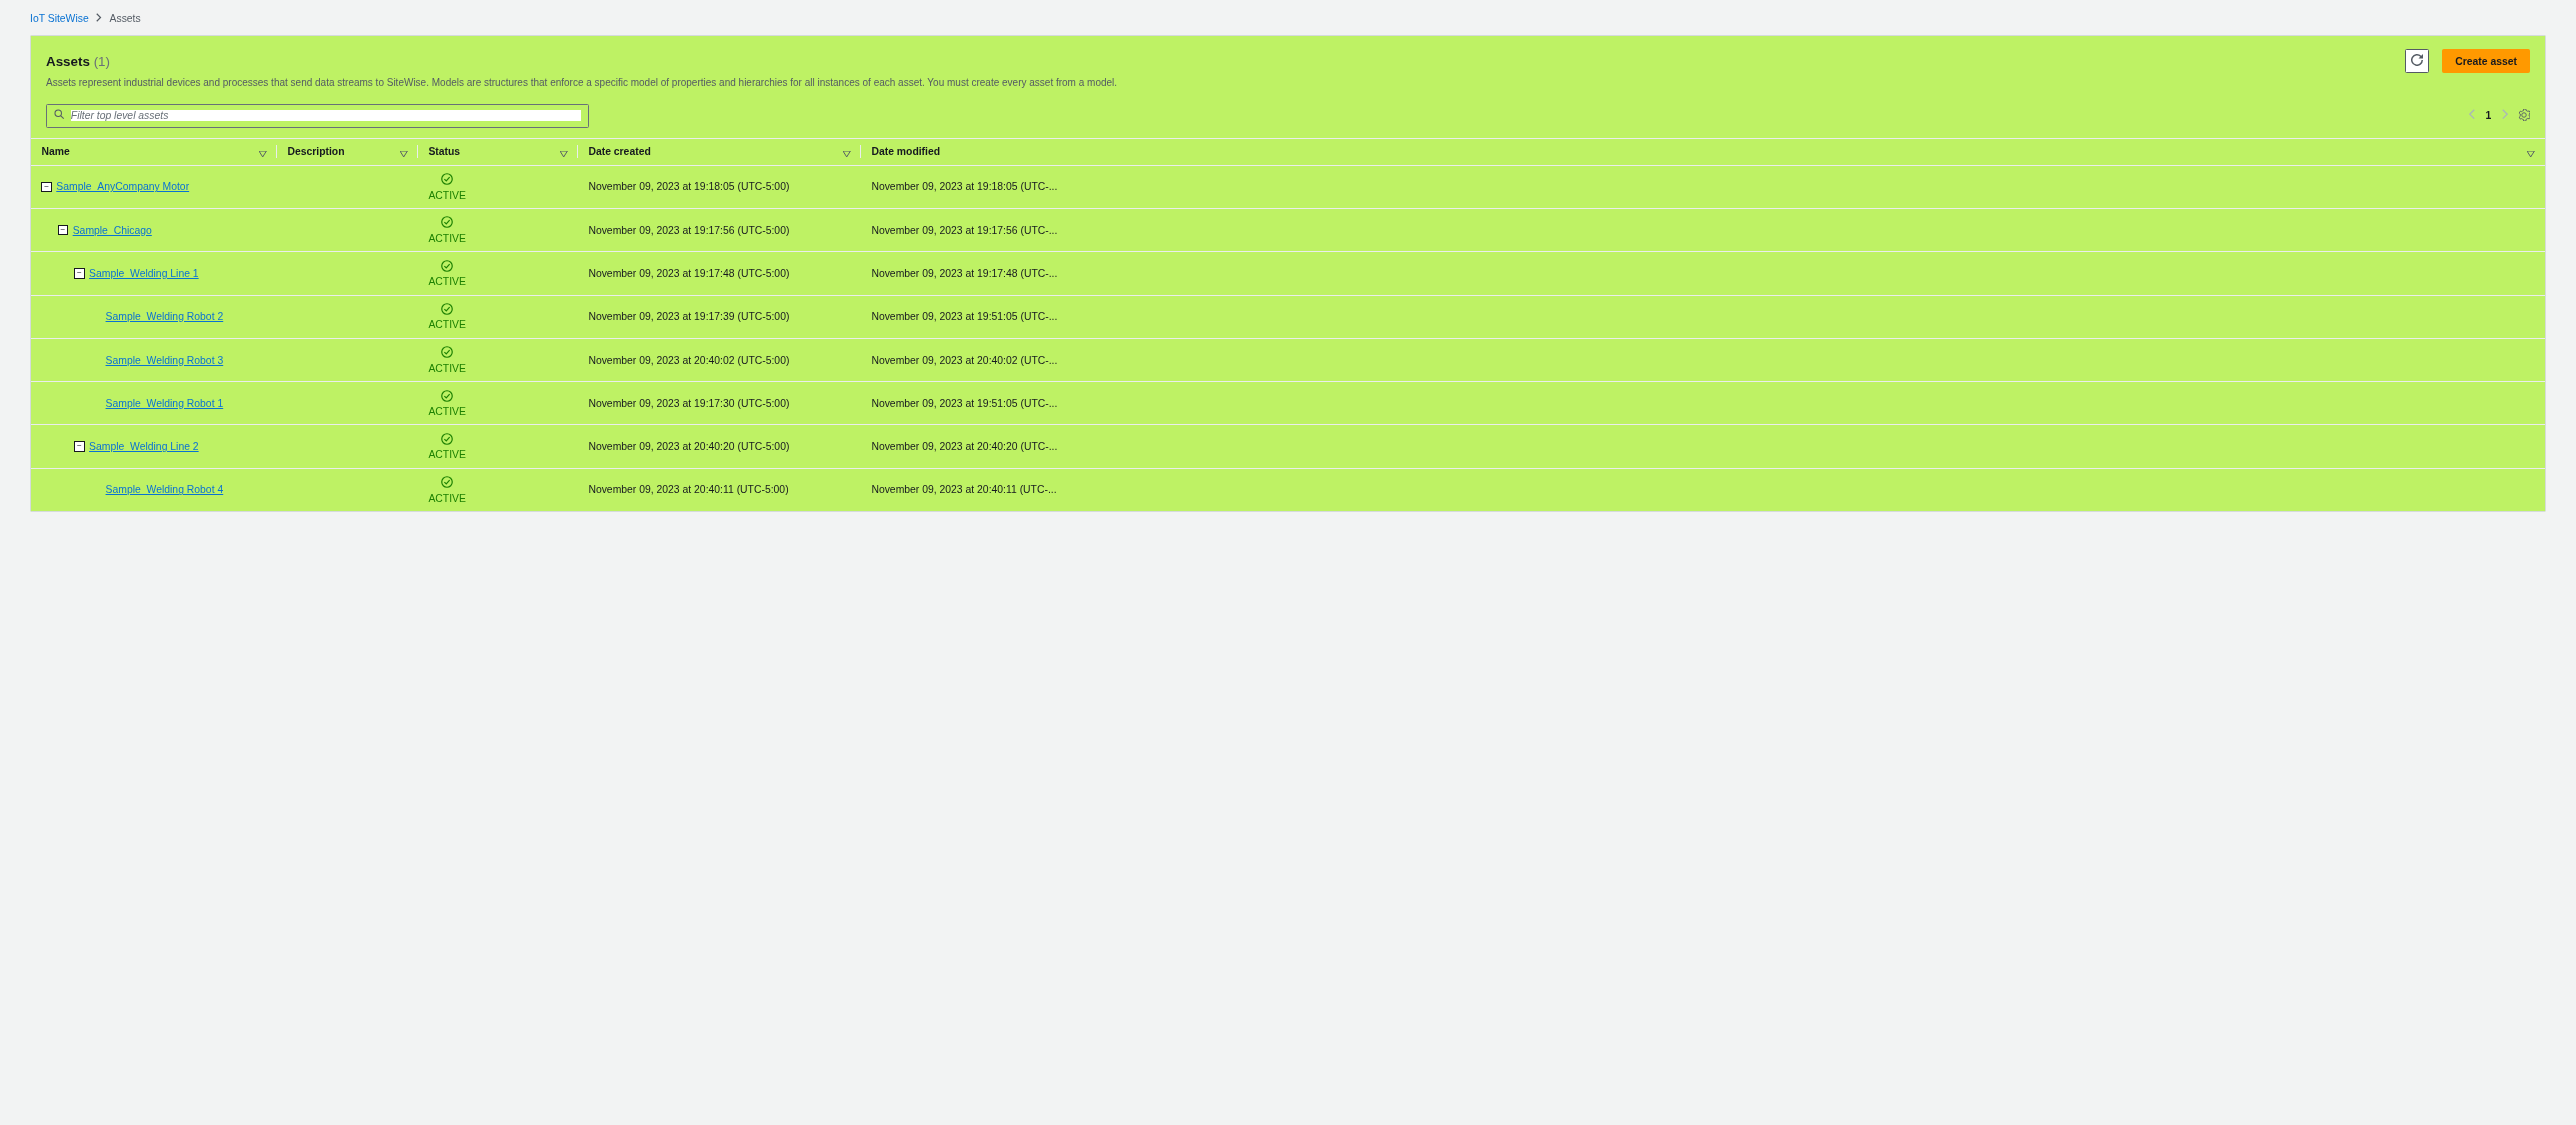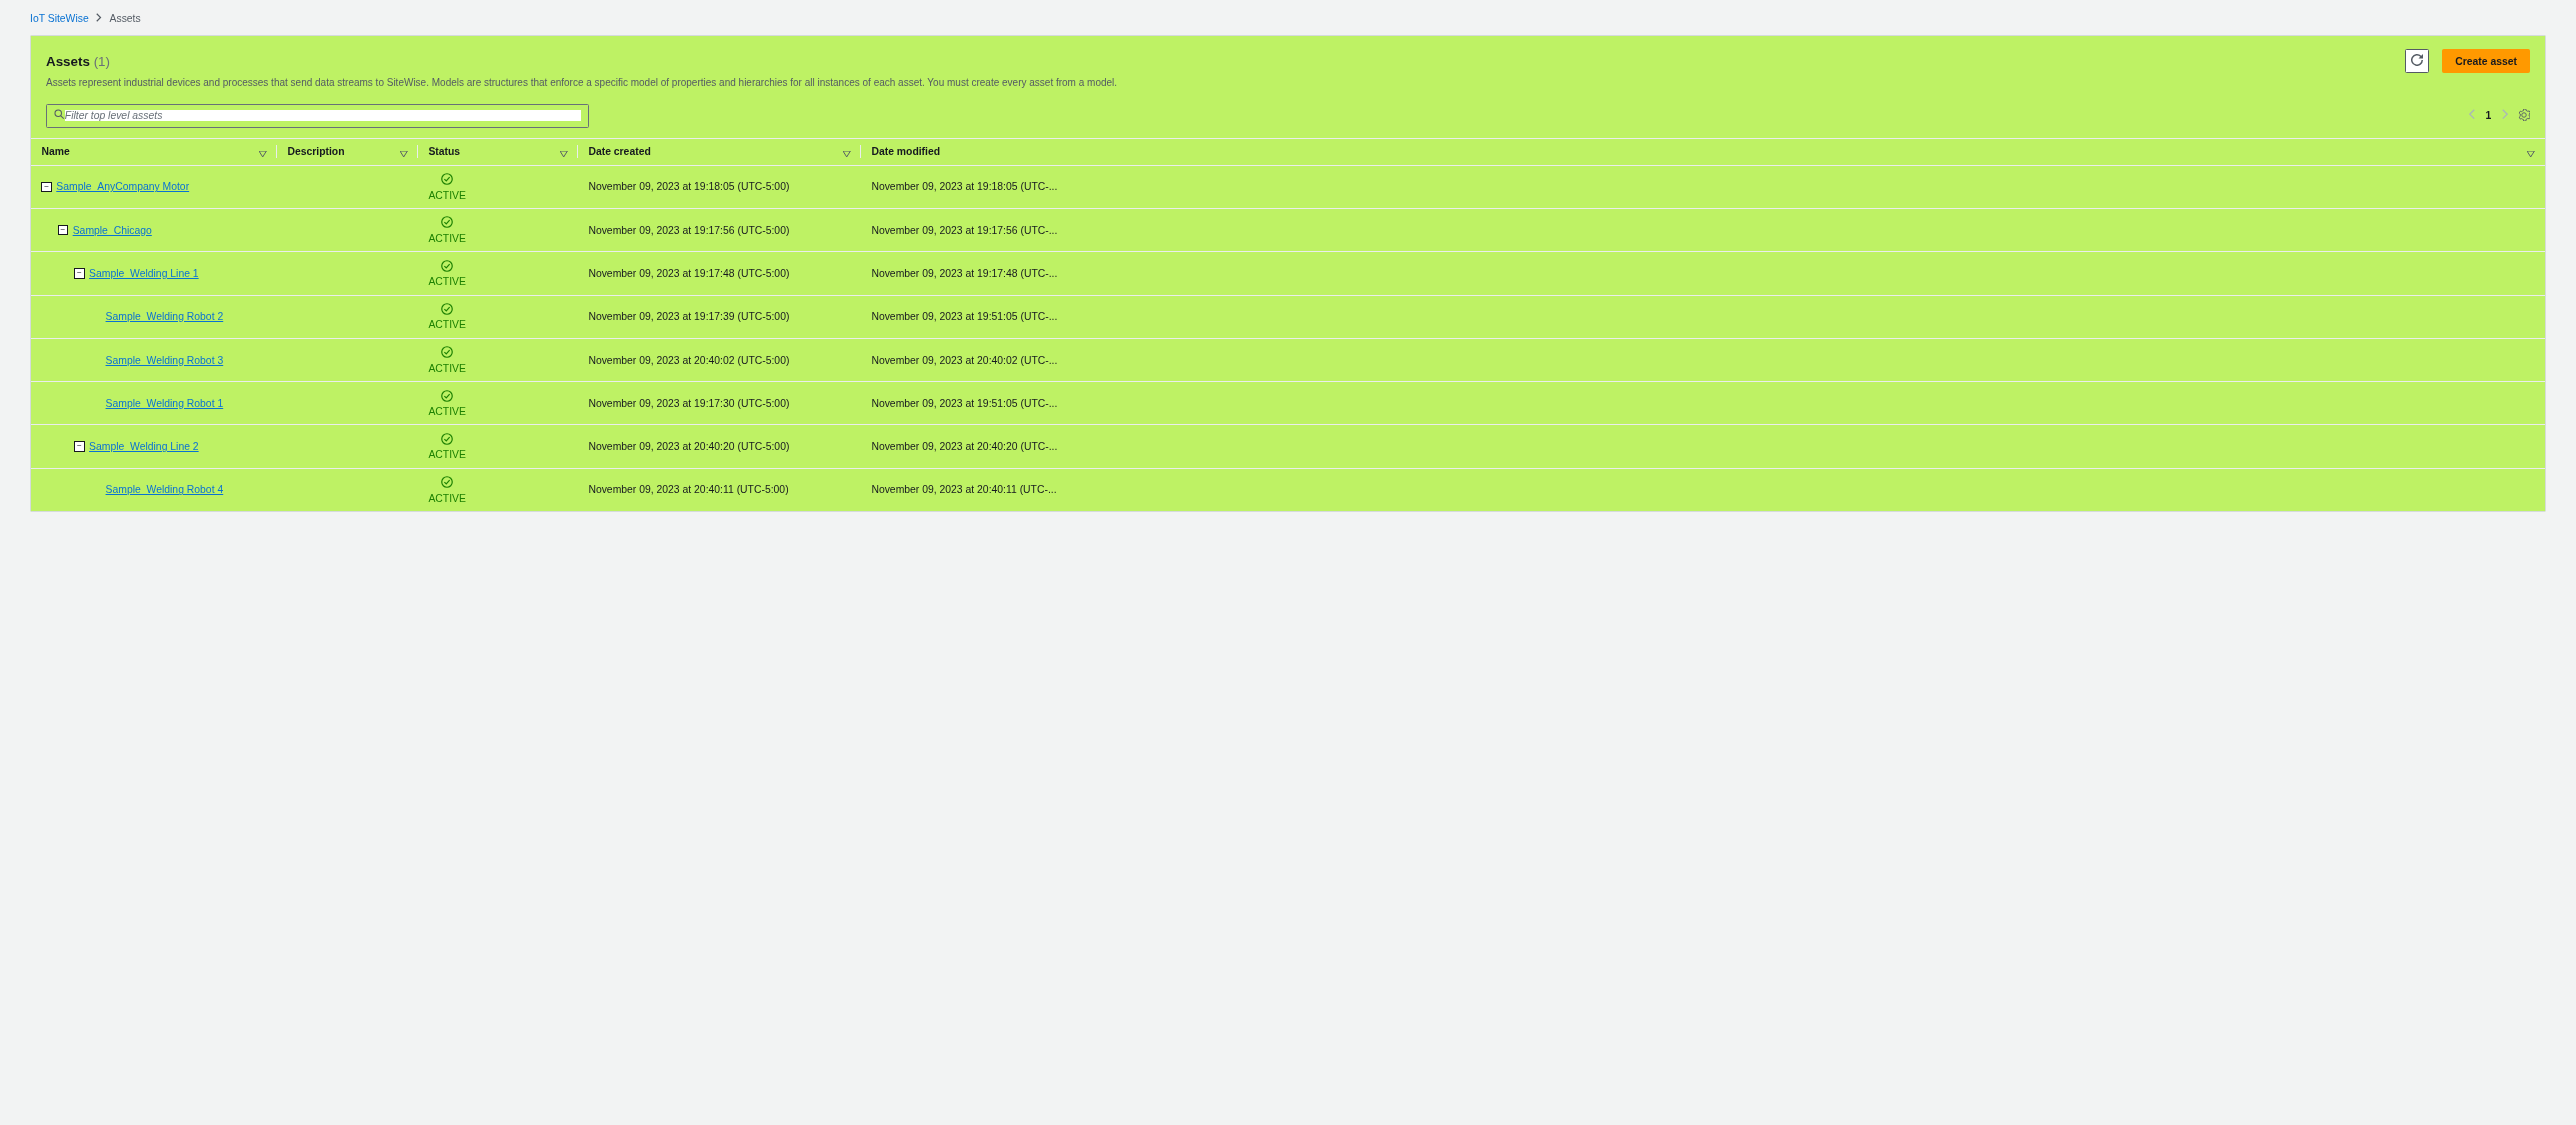--- a/index.html
+++ b/index.html
@@ -54,21 +54,21 @@
   }
   .btn-icon { width: 24px; padding: 0; background:#fff; border:0.7px solid #545b64; color:#545b64; }
   .btn-primary { background:#ff9900; border:0.7px solid #ff9900; color:#16191f; }
   .panel-desc { color:#545b64; font-size:10px; line-height:1.4; margin-top:3px; }
 
   .filter-row {
     display:flex; align-items:center; justify-content:space-between;
     padding: 3px 15px 10.4px 15px;
   }
   .filter-box {
-    display:flex; align-items:center; 
+    display:flex; align-items:center; gap:6px;
     border:0.7px solid #687078; border-radius:1.5px;
     height:24px; padding:0 7.4px; width:543px;
     color:#687078;
   }
   .filter-box input {
     border:none; outline:none; font-size:10.4px; width:100%;
     font-style: italic; color:#545b64;
   }
   .filter-box input::placeholder { font-style: italic; color:#687078; }
   .pager { display:flex; align-items:center; gap:10.4px; }

